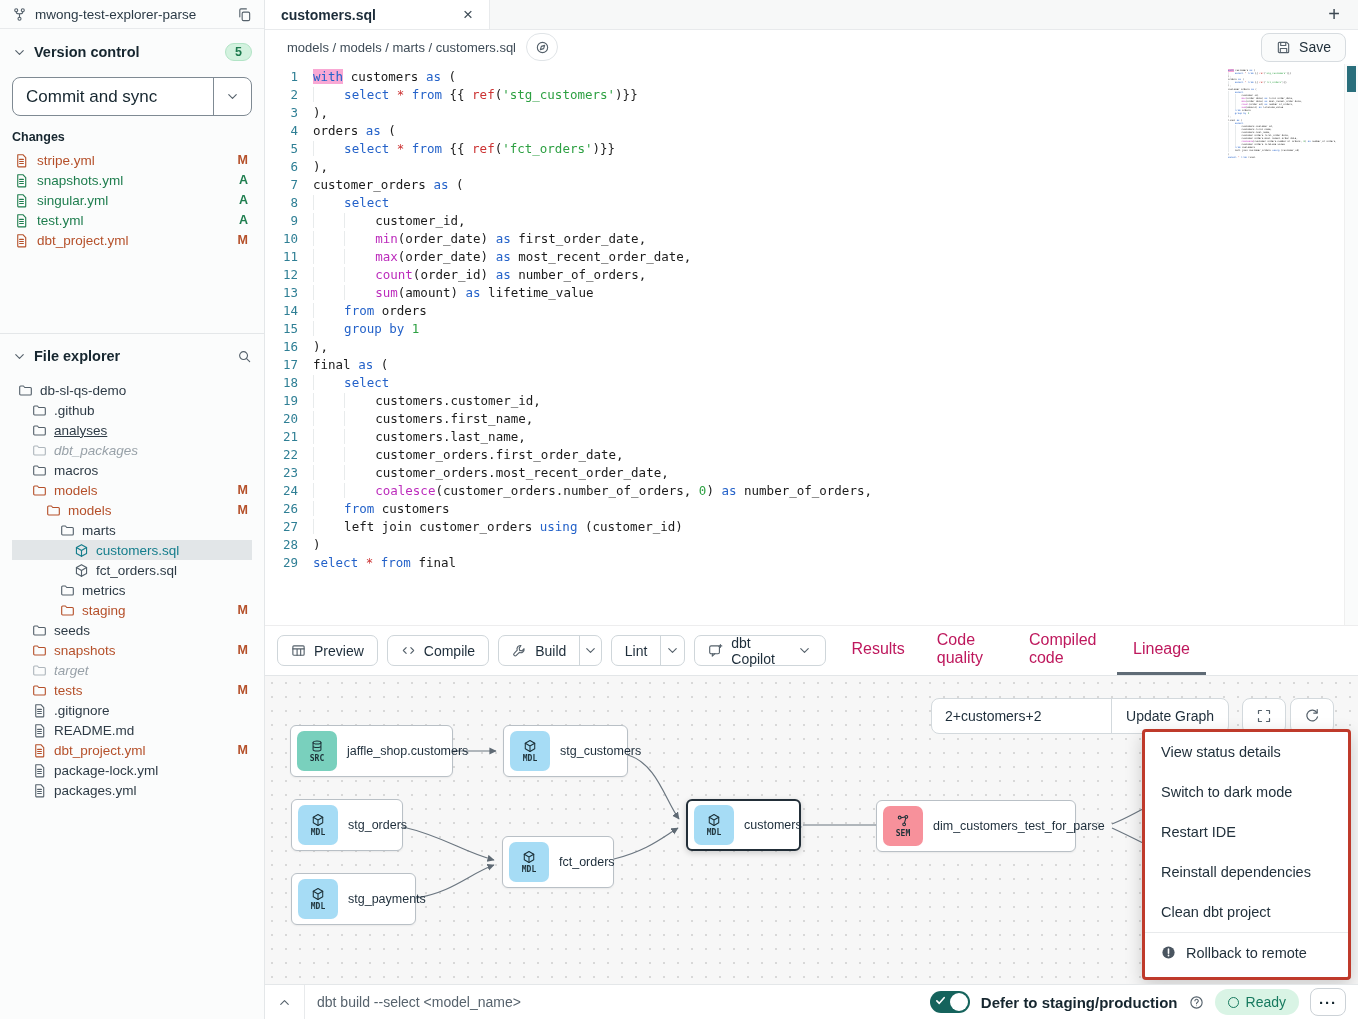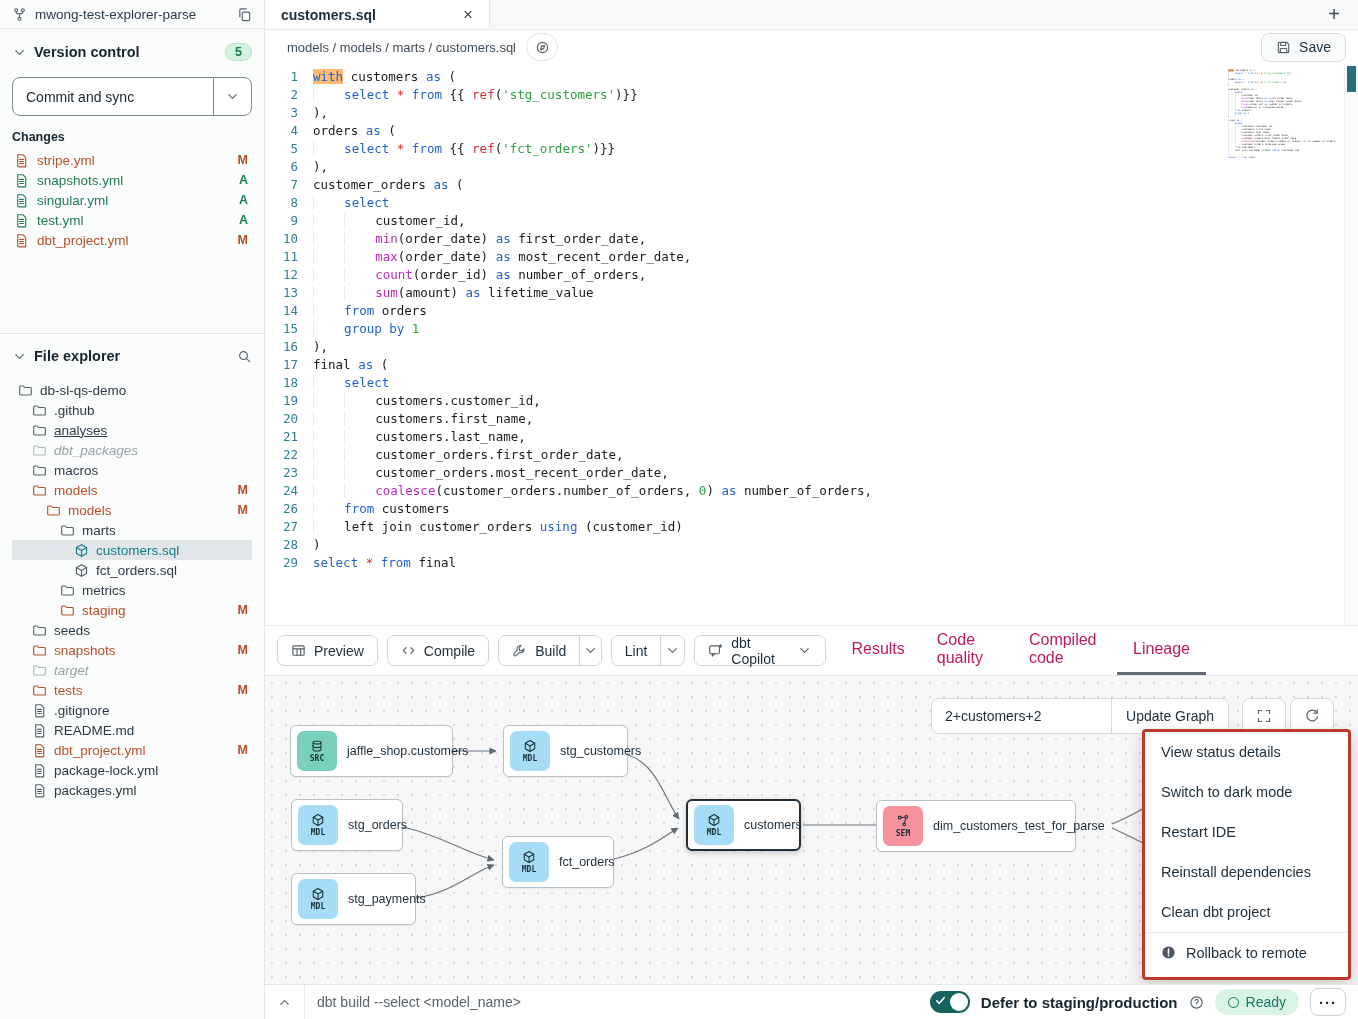--- a/index.html
+++ b/index.html
@@ -9,21 +9,21 @@
   
   .sidebar { width:265px; flex:none; background:#fbfcfc; border-right:1px solid #e4e7e9; display:flex; flex-direction:column; }
   .project-row { height:29px; display:flex; align-items:center; gap:8px; padding:0 12px; border-bottom:1px solid #e8eaec; font-size:13.5px; color:#2b3a46; }
   .project-row .spacer { flex:1; }
   .icon { display:inline-flex; align-items:center; justify-content:center; color:#55616b; }
   .icon svg { width:15px; height:15px; }
   .vc { height:290px; padding:8px 12px 0; }
   .sec-head { display:flex; align-items:center; gap:7px; font-weight:bold; font-size:14.5px; color:#16262f; padding:6px 0; }
   .vc-badge { margin-left:auto; background:#d3f2df; border:1px solid #b2e4c6; color:#1d7a4e; border-radius:11px; padding:1px 9px; font-size:12.5px; font-weight:bold; }
   .commit-btn { display:flex; border:1px solid #7f8a93; border-radius:8px; height:39px; background:#fff; margin:10px 0 14px; overflow:hidden; }
-  .commit-main { flex:1; display:flex; align-items:center; padding-left:13px; font-size:14px; color:#16262f; }
+  .commit-main { flex:1; display:flex; align-items:center; padding-left:13px; font-size:17px; color:#16262f; }
   .commit-chev { width:38px; border-left:1px solid #7f8a93; display:flex; align-items:center; justify-content:center; }
   .changes-label { font-size:12.5px; font-weight:bold; color:#16262f; margin:2px 0 6px; }
   .chg-row { display:flex; align-items:center; gap:8px; height:20px; font-size:13.5px; padding-left:2px; }
   .chg-row .flag { margin-left:auto; font-weight:bold; font-size:12.5px; padding-right:4px; }
   .st-M, .st-M .icon { color:#b5502a; }
   .st-A, .st-A .icon { color:#1e7d4e; }
   .fe { flex:1; border-top:1px solid #e4e7e9; margin-top:14px; padding:8px 12px 0; overflow:hidden; }
   .fe .sec-head .spacer { flex:1; }
   .tree-row { display:flex; align-items:center; gap:7px; height:20px; font-size:13.5px; color:#2e3b46; }
   .tree-row .flag { margin-left:auto; font-weight:bold; font-size:12.5px; padding-right:4px; color:#b5502a; }
@@ -47,21 +47,21 @@
   .save-btn { display:flex; align-items:center; gap:8px; height:29px; padding:0 14px; border:1px solid #d7dce0; border-radius:8px; background:#fafbfb; font-size:14px; color:#22313c; }
 
   
   .editor { flex:1; position:relative; font-family:"DejaVu Sans Mono", monospace; font-size:12.5px; line-height:18px; padding-top:4px; overflow:hidden; background:#fff; }
   .cl { display:flex; height:18px; white-space:pre; }
   .ln { width:48px; flex:none; text-align:right; padding-right:15px; color:#2f7f95; }
   .lc { white-space:pre; }
   .tok { white-space:pre; }
   .k { color:#2462c9; } .f { color:#bc2cbc; } .s { color:#2da042; } .n { color:#2da042; }
   .r { color:#cc3333; } .p { color:#1b1b1b; }
-  .hl { background:#fdba74; }
+  .hl { background:#f9a8d4; }
   .i { border-left:1px solid #e8ebec; color:#1b1b1b; }
   .minimap { position:absolute; right:28px; top:5px; width:102px; font-size:2.4px; line-height:3.1px; }
   .minimap .cl { height:3.1px; }
   .editor-scrollbar { position:absolute; right:0; top:0; bottom:0; width:14px; background:#fafbfb; border-left:1px solid #efefef; }
   .editor-scrollbar .thumb { position:absolute; top:2px; left:2px; width:9px; height:26px; background:#2a6f7c; }
 
   
   .toolbar { height:51px; flex:none; display:flex; align-items:center; padding:0 12px 0 12px; border-top:1px solid #ededee; border-bottom:1px solid #e3e6e8; background:#fff; }
   .abtn, .abtn-group { height:31px; border:1px solid #cfd6da; border-radius:7px; background:#fff; margin-right:9px; font-size:14px; color:#1d2d3a; }
   .abtn { display:flex; align-items:center; gap:8px; padding:0 13px; }

